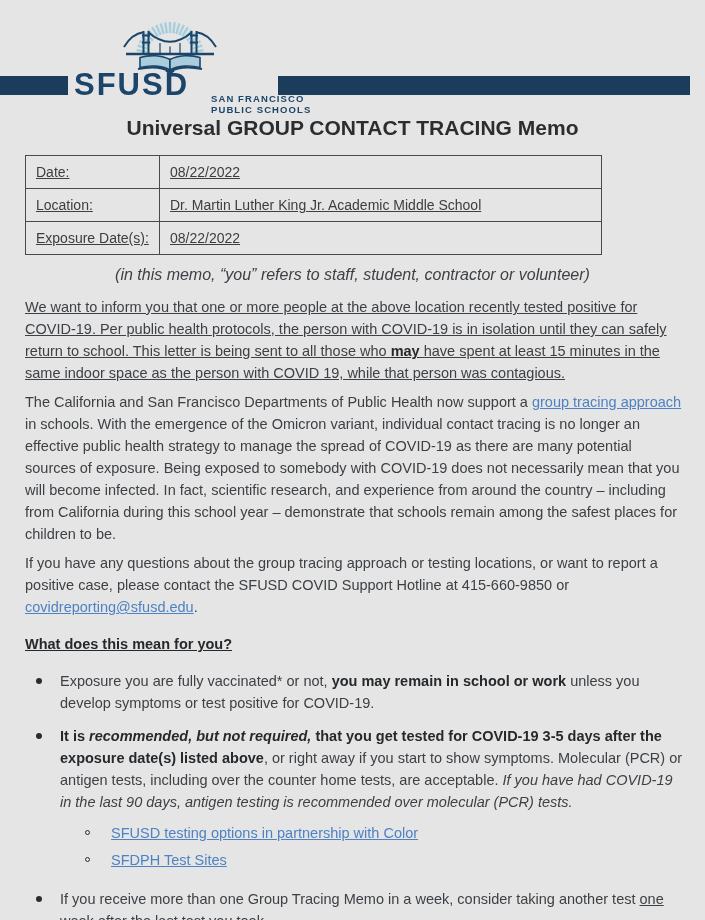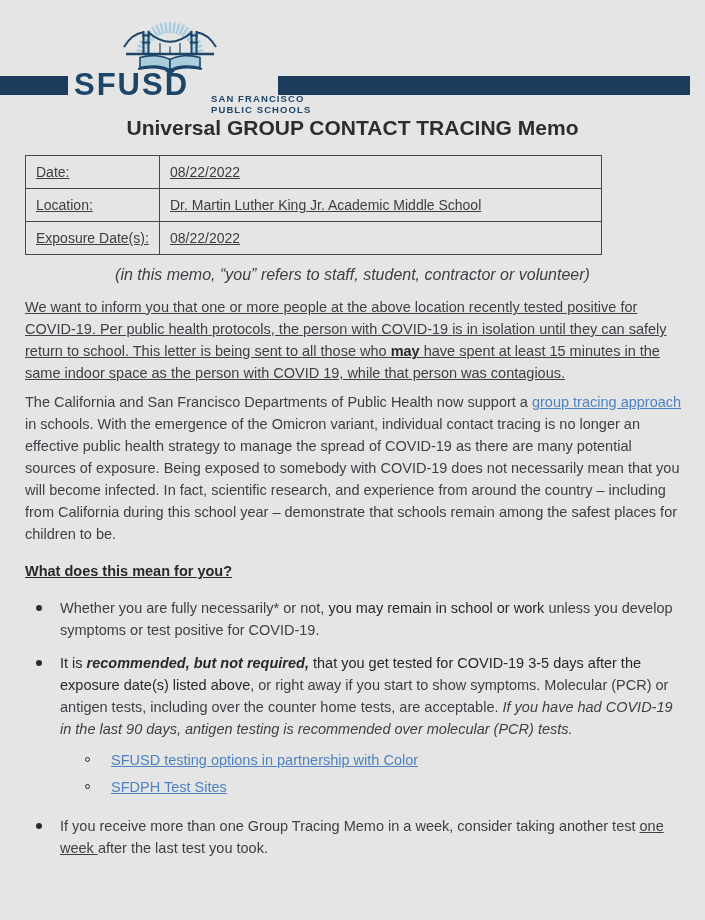--- a/index.html
+++ b/index.html
@@ -51,21 +51,21 @@
   
   .memo-note {
     margin-top: 11px; text-align: center;
     font-style: italic; font-size: 16px; color: #3d4145;
   }
 
   
   .content { margin: 0 22px 0 25px; font-size: 14.5px; line-height: 22px; }
   .para { margin: 7px 0 0 0; }
   .para.first { margin-top: 12px; text-decoration: underline; }
-  .b  { font-weight: 400; color: #26292c; }
+  .b  { font-weight: 700; color: #26292c; }
   .bi { font-weight: 700; font-style: italic; color: #26292c; }
   .i  { font-style: italic; }
   .bu { font-weight: 700; text-decoration: underline; color: #26292c; }
   .u  { text-decoration: underline; }
   a.link { color: #4e82c2; text-decoration: underline; cursor: pointer; }
 
   .section-heading {
     margin-top: 16px; font-size: 14.5px; font-weight: 700;
     color: #26292c; text-decoration: underline; line-height: 20px;
   }
@@ -169,28 +169,29 @@
     </table>
 
   <div class="memo-note">(in this memo, “you” refers to staff, student, contractor or volunteer)</div>
 
   <div class="content">
 
     <p class="para first"><span>We want to inform you that one or more people at the above location recently tested positive for COVID-19. Per public health protocols, the person with COVID-19 is in isolation until they can safely return to school. This letter is being sent to all those who </span><span class="bu">may</span><span> have spent at least 15 minutes in the same indoor space as the person with COVID 19, while that person was contagious.</span></p>
 
     <p class="para"><span>The California and San Francisco Departments of Public Health now support a </span><a class="link">group tracing approach</a><span> in schools. With the emergence of the Omicron variant, individual contact tracing is no longer an effective public health strategy to manage the spread of COVID-19 as there are many potential sources of exposure. Being exposed to somebody with COVID-19 does not necessarily mean that you will become infected. In fact, scientific research, and experience from around the country – including from California during this school year – demonstrate that schools remain among the safest places for children to be.</span></p>
 
+    <p class="para"><span>If you have any questions about the group tracing approach or testing locations, or want to report a positive case, please contact the SFUSD COVID Support Hotline at 415-660-9850 or </span><a class="link">covidreporting@sfusd.edu</a><span>.</span></p>
 
     <div class="section-heading">What does this mean for you?</div>
 
     <div class="bullet b1">
       <span class="marker">
           <span class="dot"></span>
         </span>
-      <div class="btext"><span>Whether you are fully necessarily* or not, </span><span class="b">you may remain in school or work</span><span> unless you develop symptoms or test positive for COVID-19.</span></div>
+      <div class="btext"><span>Exposure you are fully vaccinated* or not, </span><span class="b">you may remain in school or work</span><span> unless you develop symptoms or test positive for COVID-19.</span></div>
     </div>
 
     <div class="bullet b2">
       <span class="marker">
           <span class="dot"></span>
         </span>
       <div class="btext"><span class="b">It is </span><span class="bi">recommended, but not required,</span><span class="b"> that you get tested for COVID-19 3-5 days after the exposure date(s) listed above</span><span>, or right away if you start to show symptoms. Molecular (PCR) or antigen tests, including over the counter home tests, are acceptable. </span><span class="i">If you have had COVID-19 in the last 90 days, antigen testing is recommended over molecular (PCR) tests.</span></div>
     </div>
 
     <div class="sub-list">

